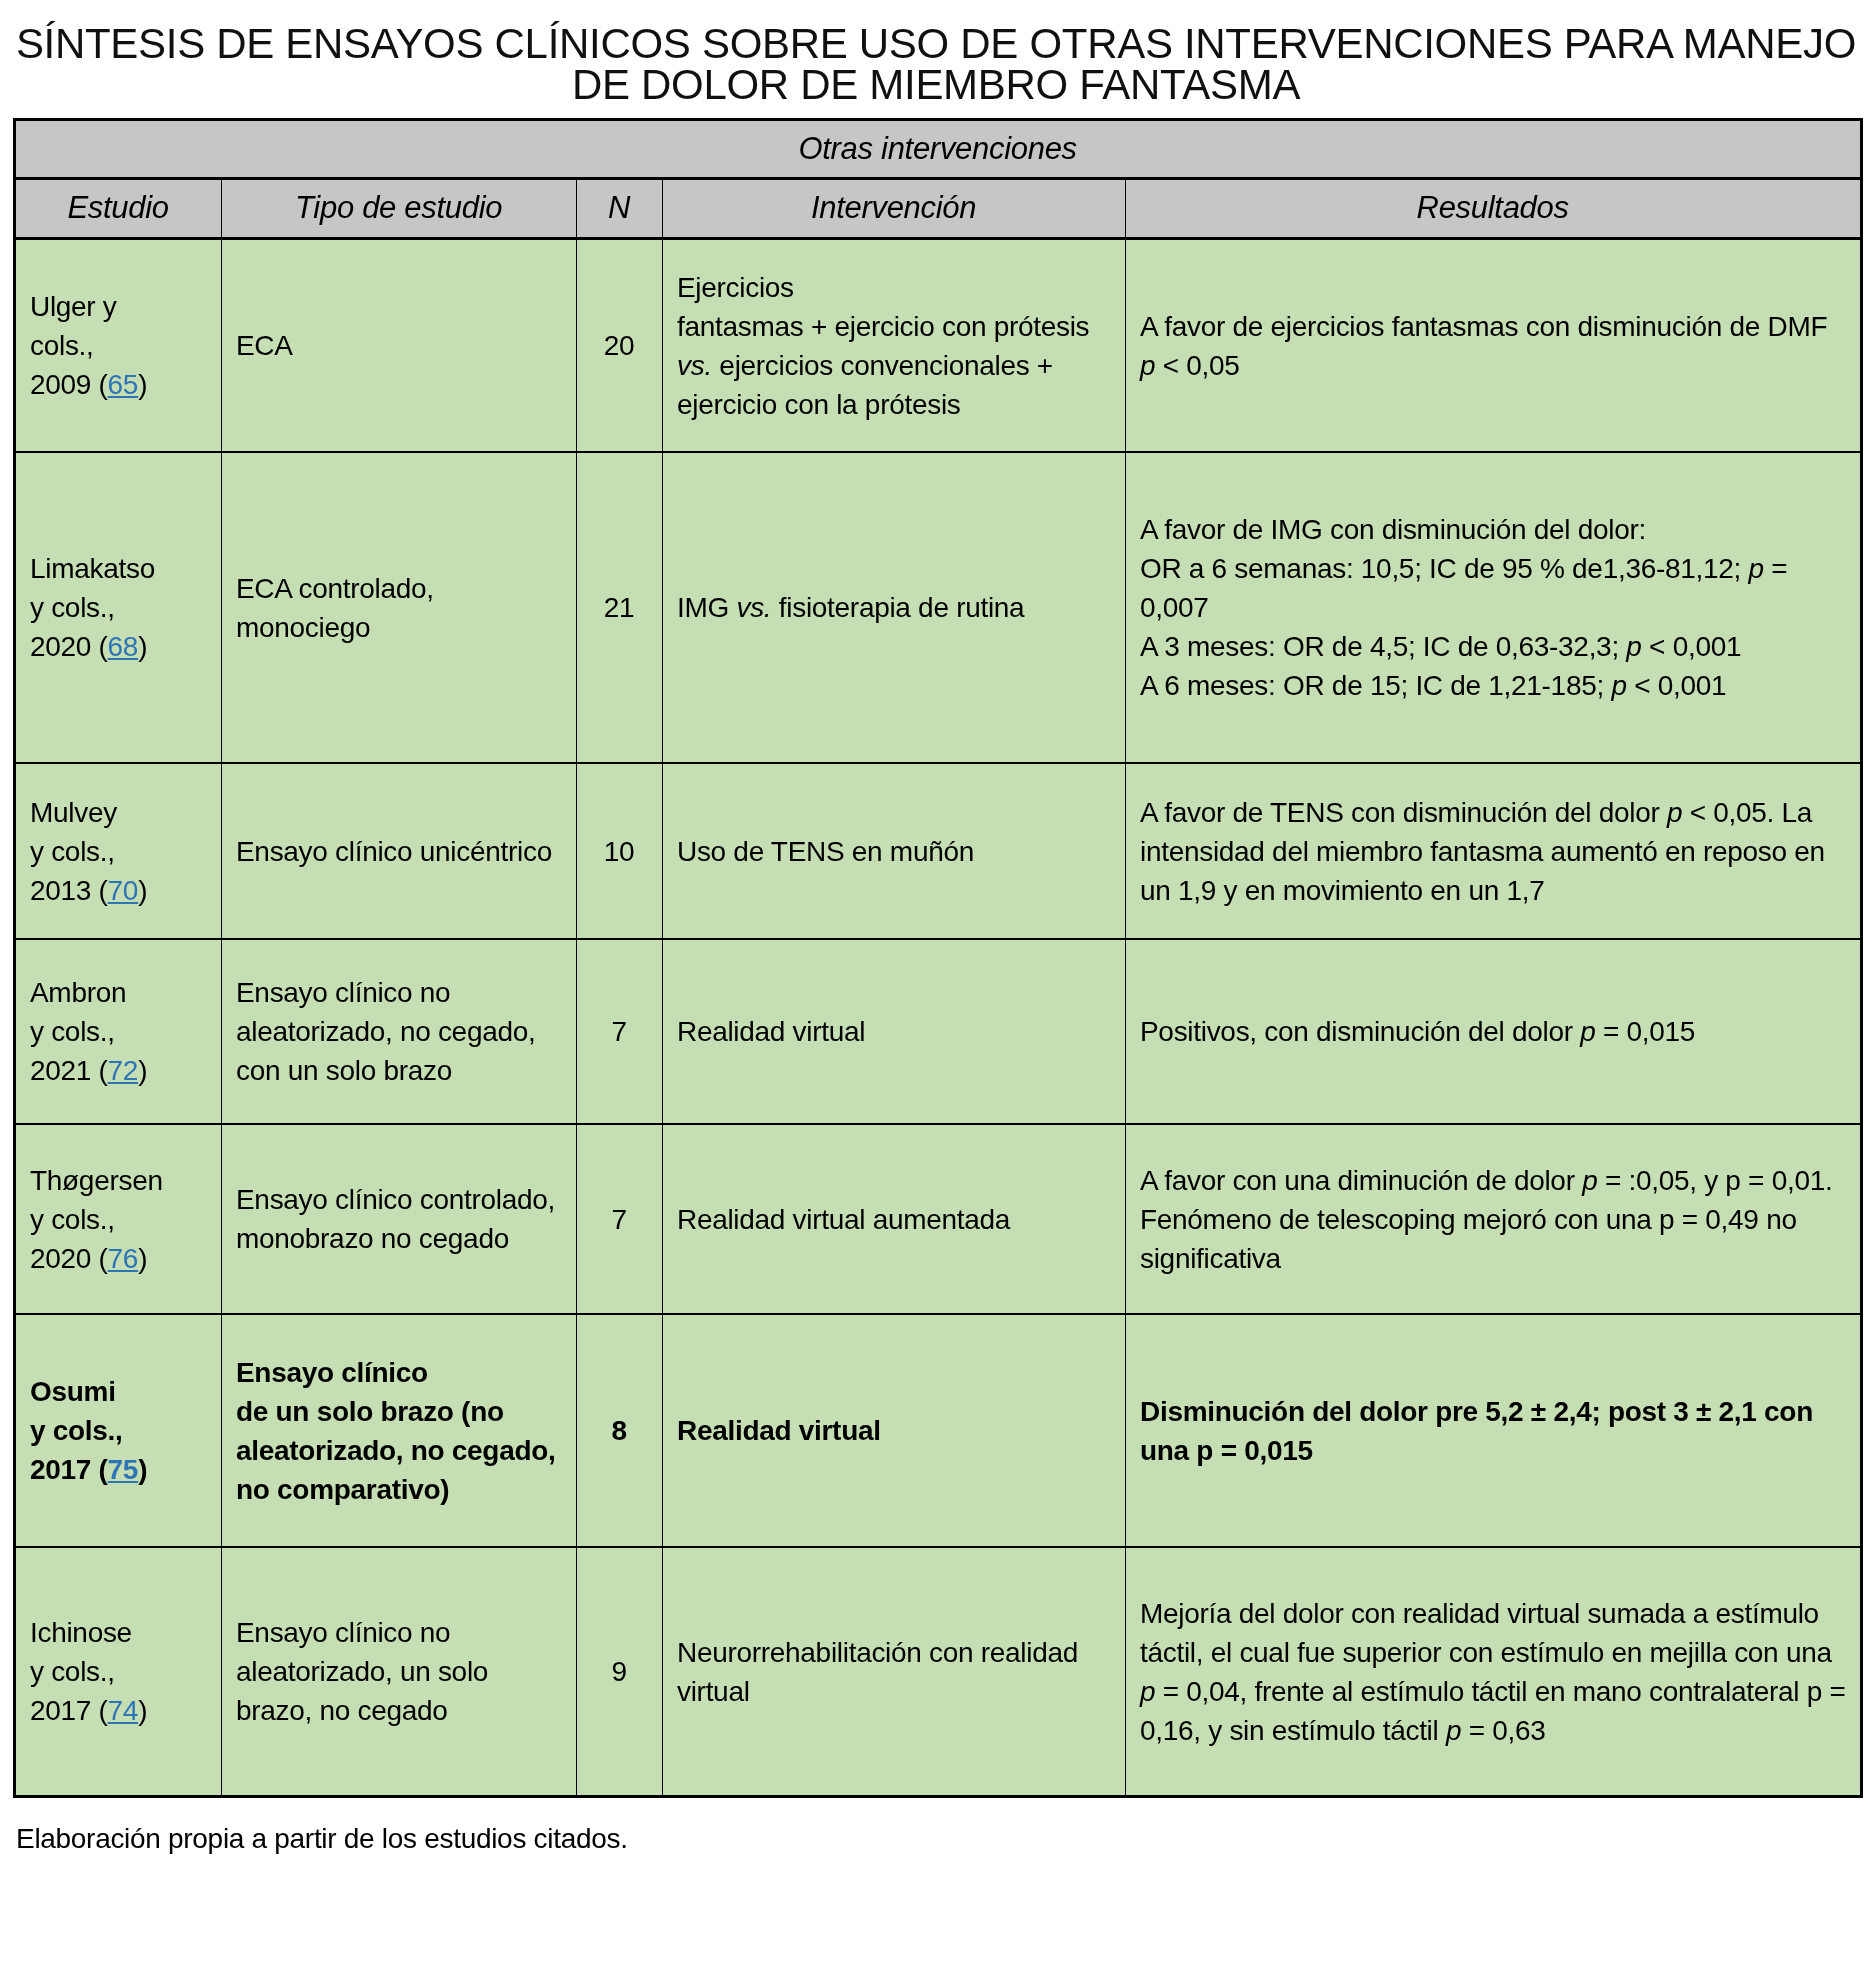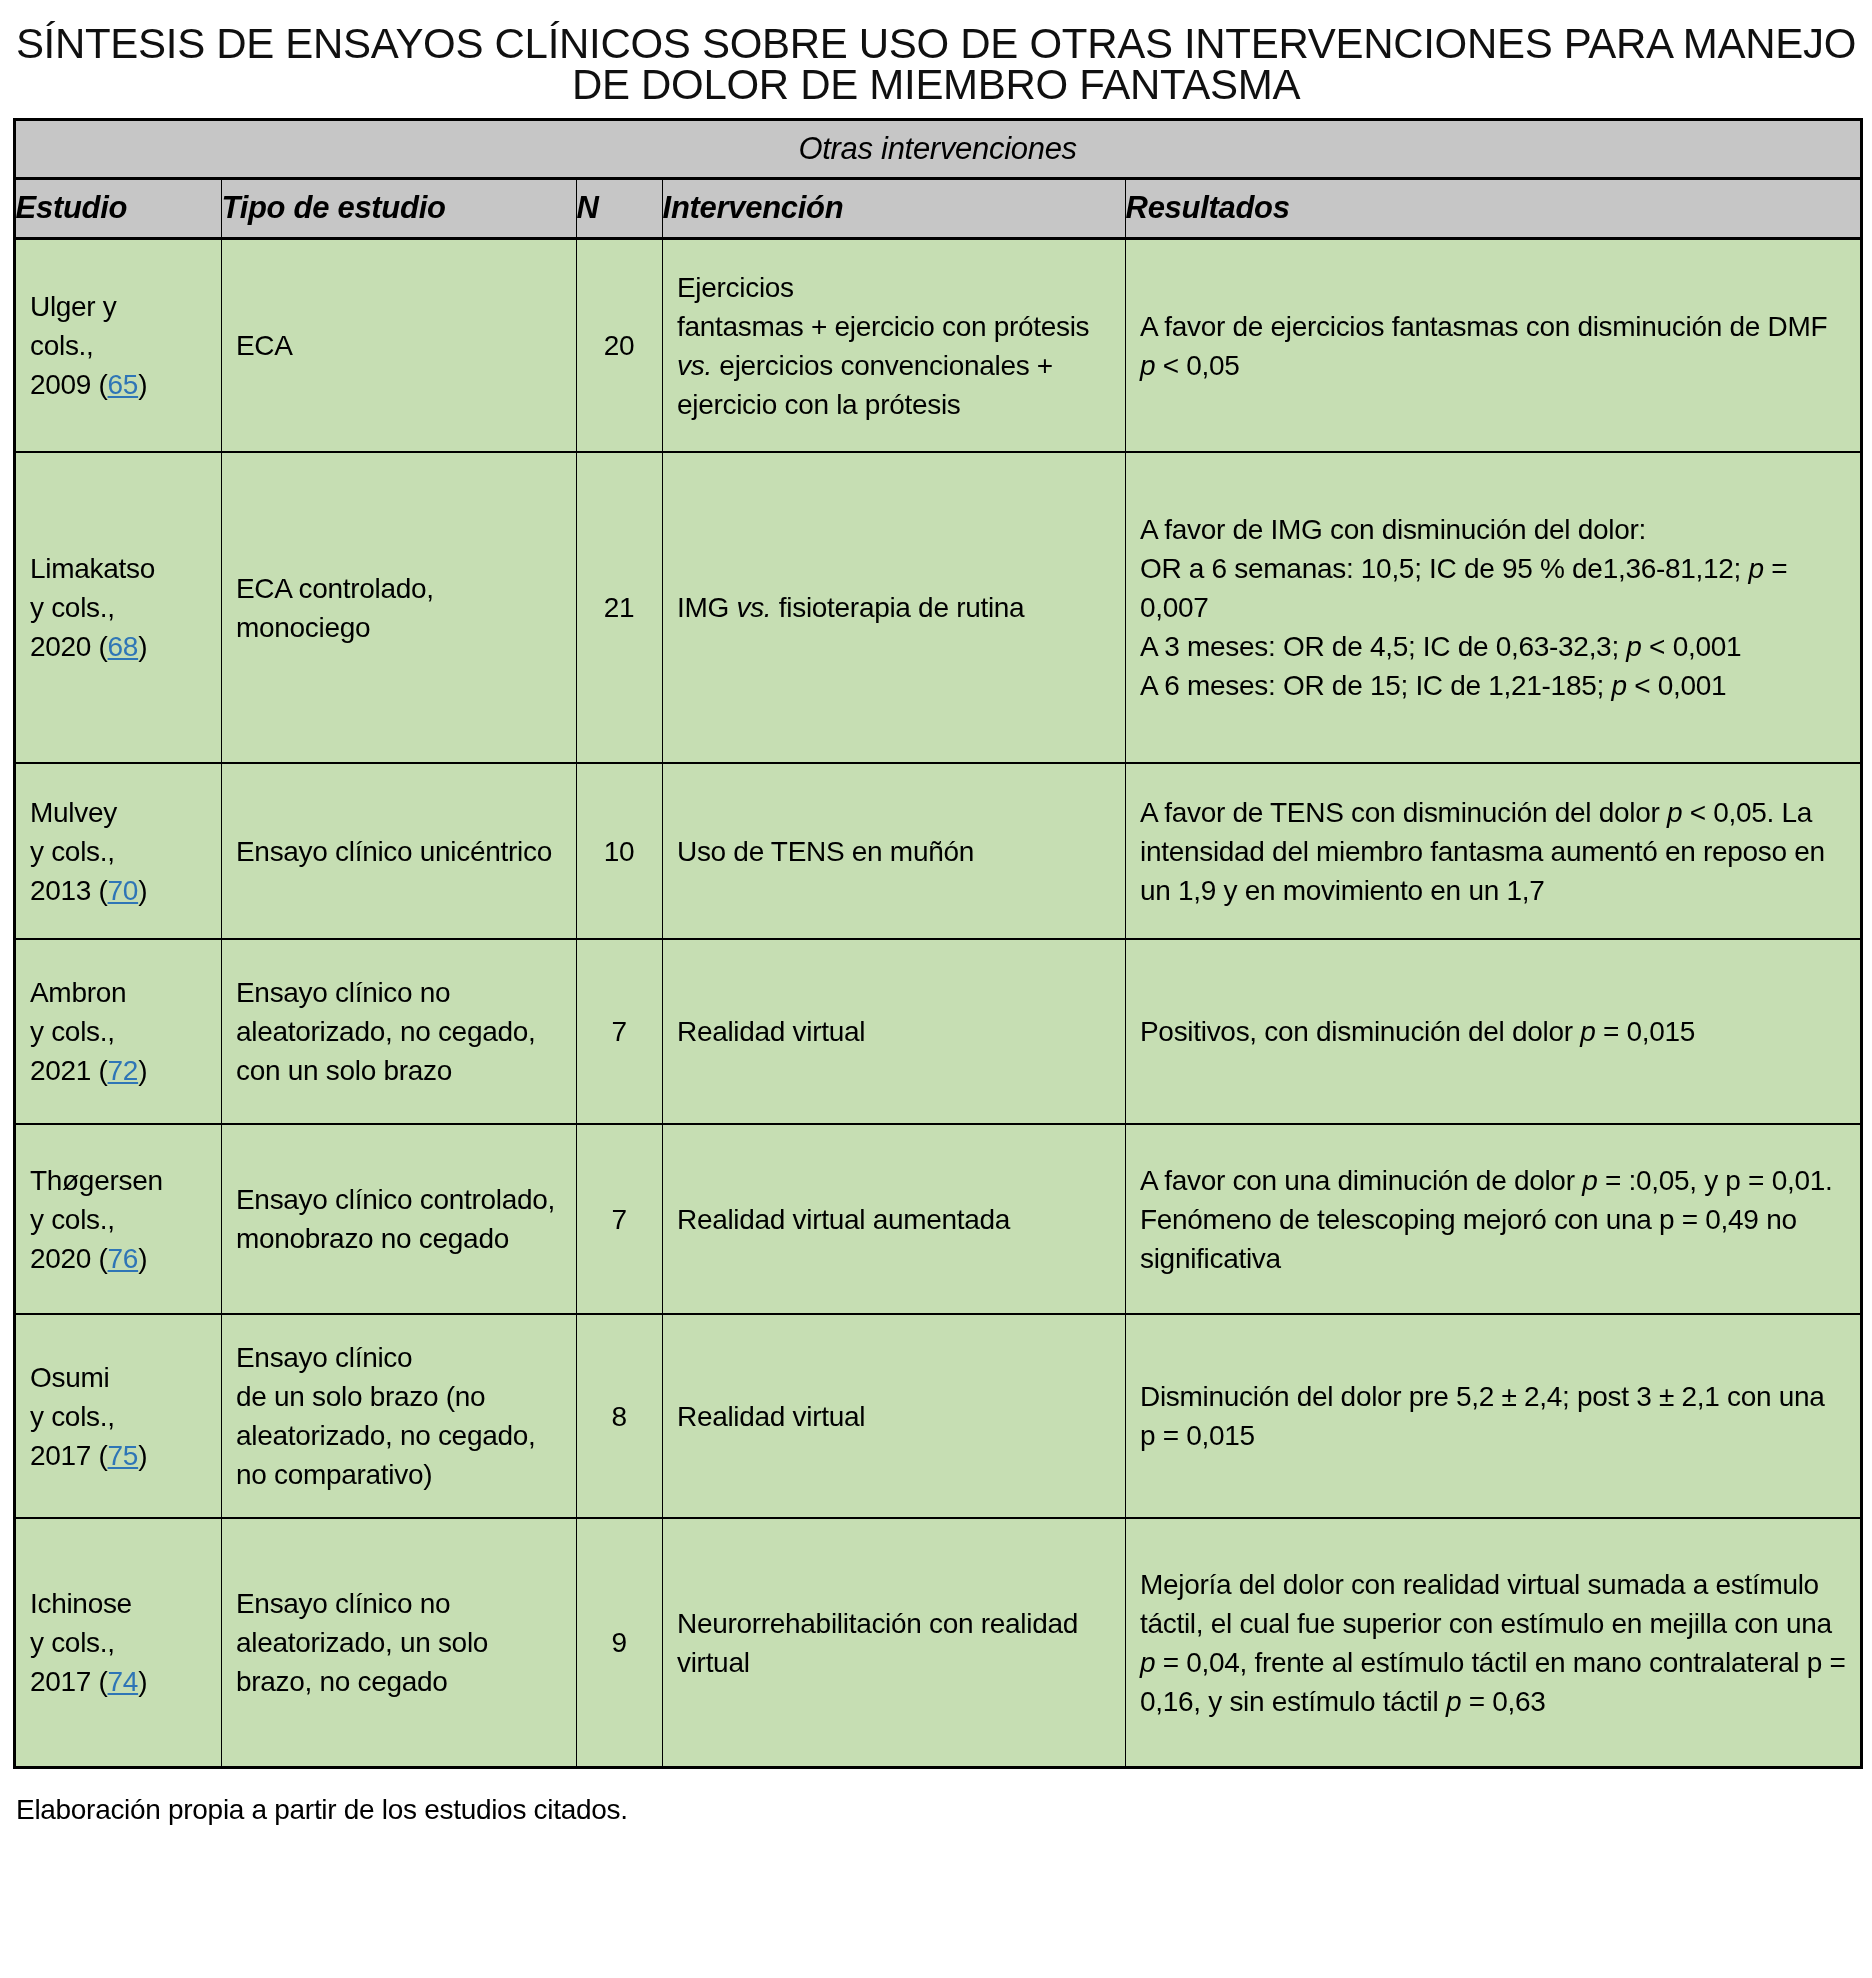--- a/index.html
+++ b/index.html
@@ -34,39 +34,39 @@
   tr.group-row   { height:59px; }
   tr.group-row th {
     background:var(--header_bg,#c6c6c6);
     font-style:italic; font-weight:normal;
     font-size:31px; text-align:center;
     border-bottom:3.6px solid #000;
   }
   tr.head-row { height:60px; }
   tr.head-row th {
     background:var(--header_bg,#c6c6c6);
-    font-style:italic; font-weight:bold;
-    font-size:31px; text-align:left;
+    font-style:italic; font-weight:normal;
+    font-size:31px; text-align:center;
     border-bottom:3.6px solid #000;
   }
 
   tbody td {
     background:var(--row_bg,#c6deb3);
     vertical-align:middle;
     font-size:28px;
     line-height:39px;
     padding:7.2px 12.6px 7.2px 14.4px;
   }
   tbody td.td-n { text-align:center; padding:7.2px 3.6px; }
   tbody tr:nth-child(1) { height:214px; }
   tbody tr:nth-child(2) { height:311px; }
   tbody tr:nth-child(3) { height:176px; }
   tbody tr:nth-child(4) { height:185px; }
   tbody tr:nth-child(5) { height:190px; }
-  tbody tr:nth-child(6) { height:204px; }
+  tbody tr:nth-child(6) { height:233px;font-weight:bold; }
   tbody tr:nth-child(7) { height:249px; }
 
   .ref-link { color:var(--link,#2e75b6); text-decoration:underline; cursor:pointer; }
   .it { font-style:italic; }
 
   .footnotes { margin:14.4px 12.6px 0 16px; font-size:28px; line-height:37px; color:#000; }
   .footnotes p[data-name="footnote-elaboracion"] { margin-top:21.6px; }
 </style>
 </head>
 <body>

